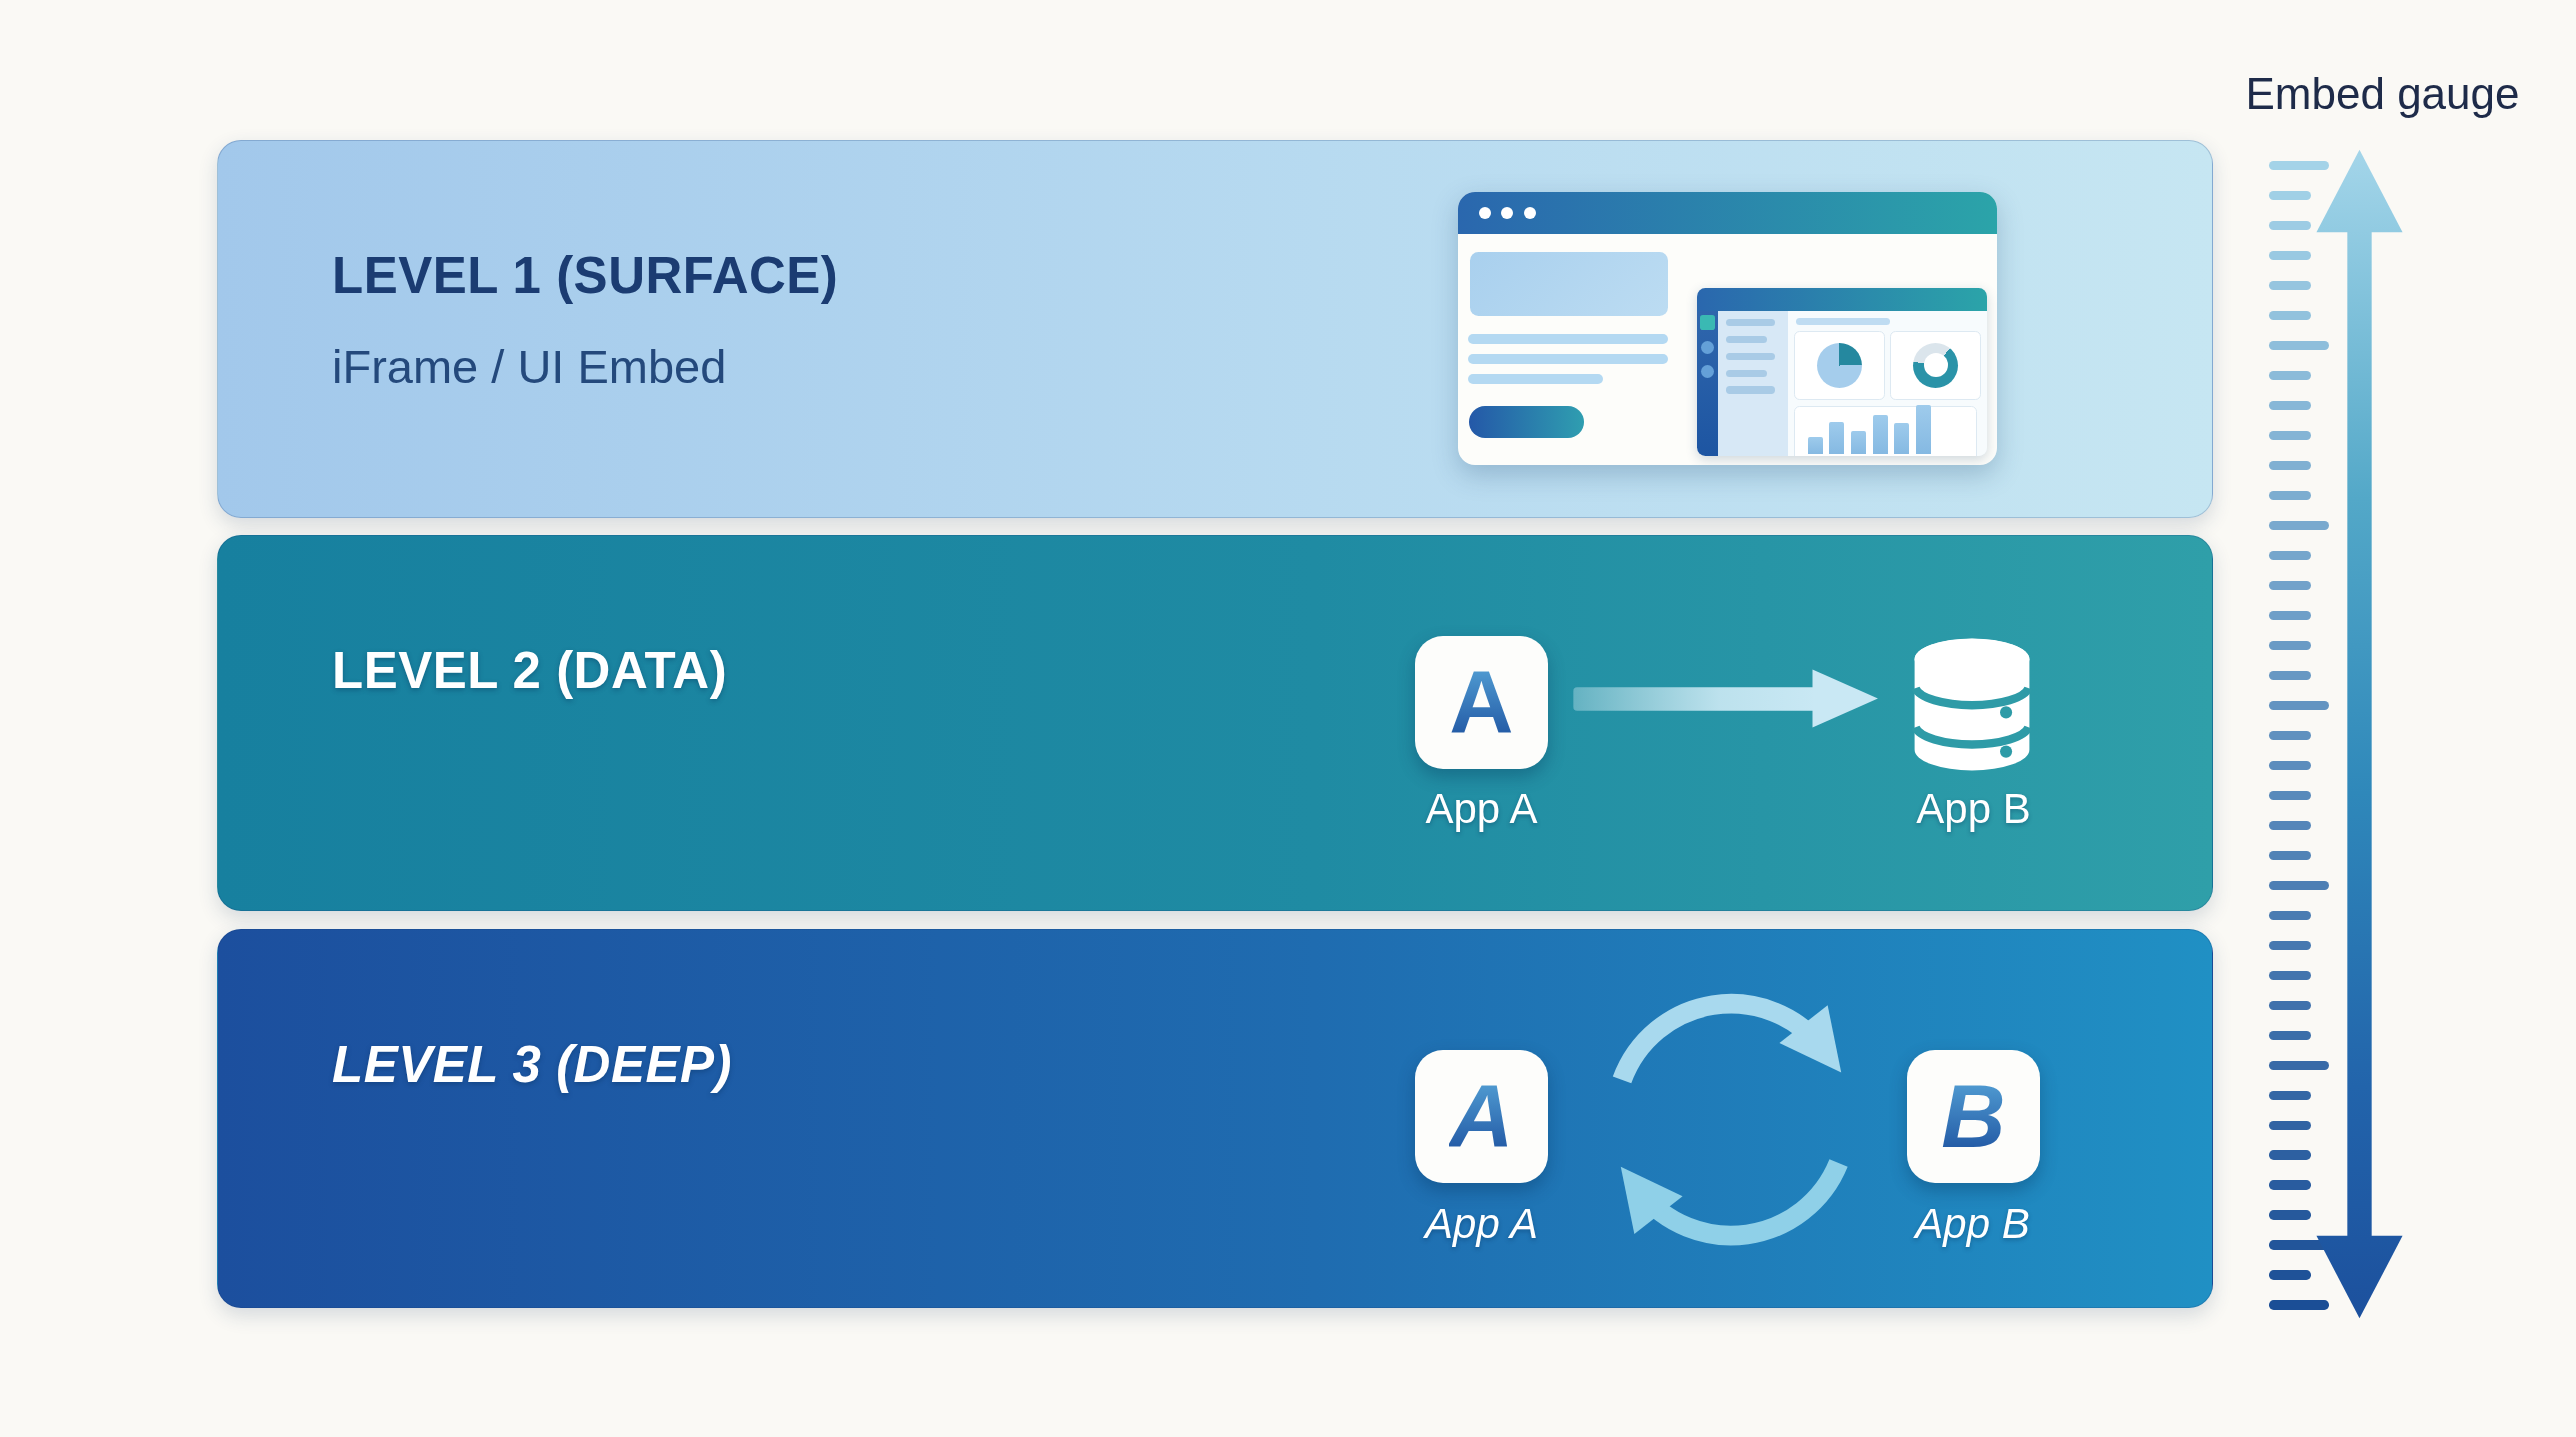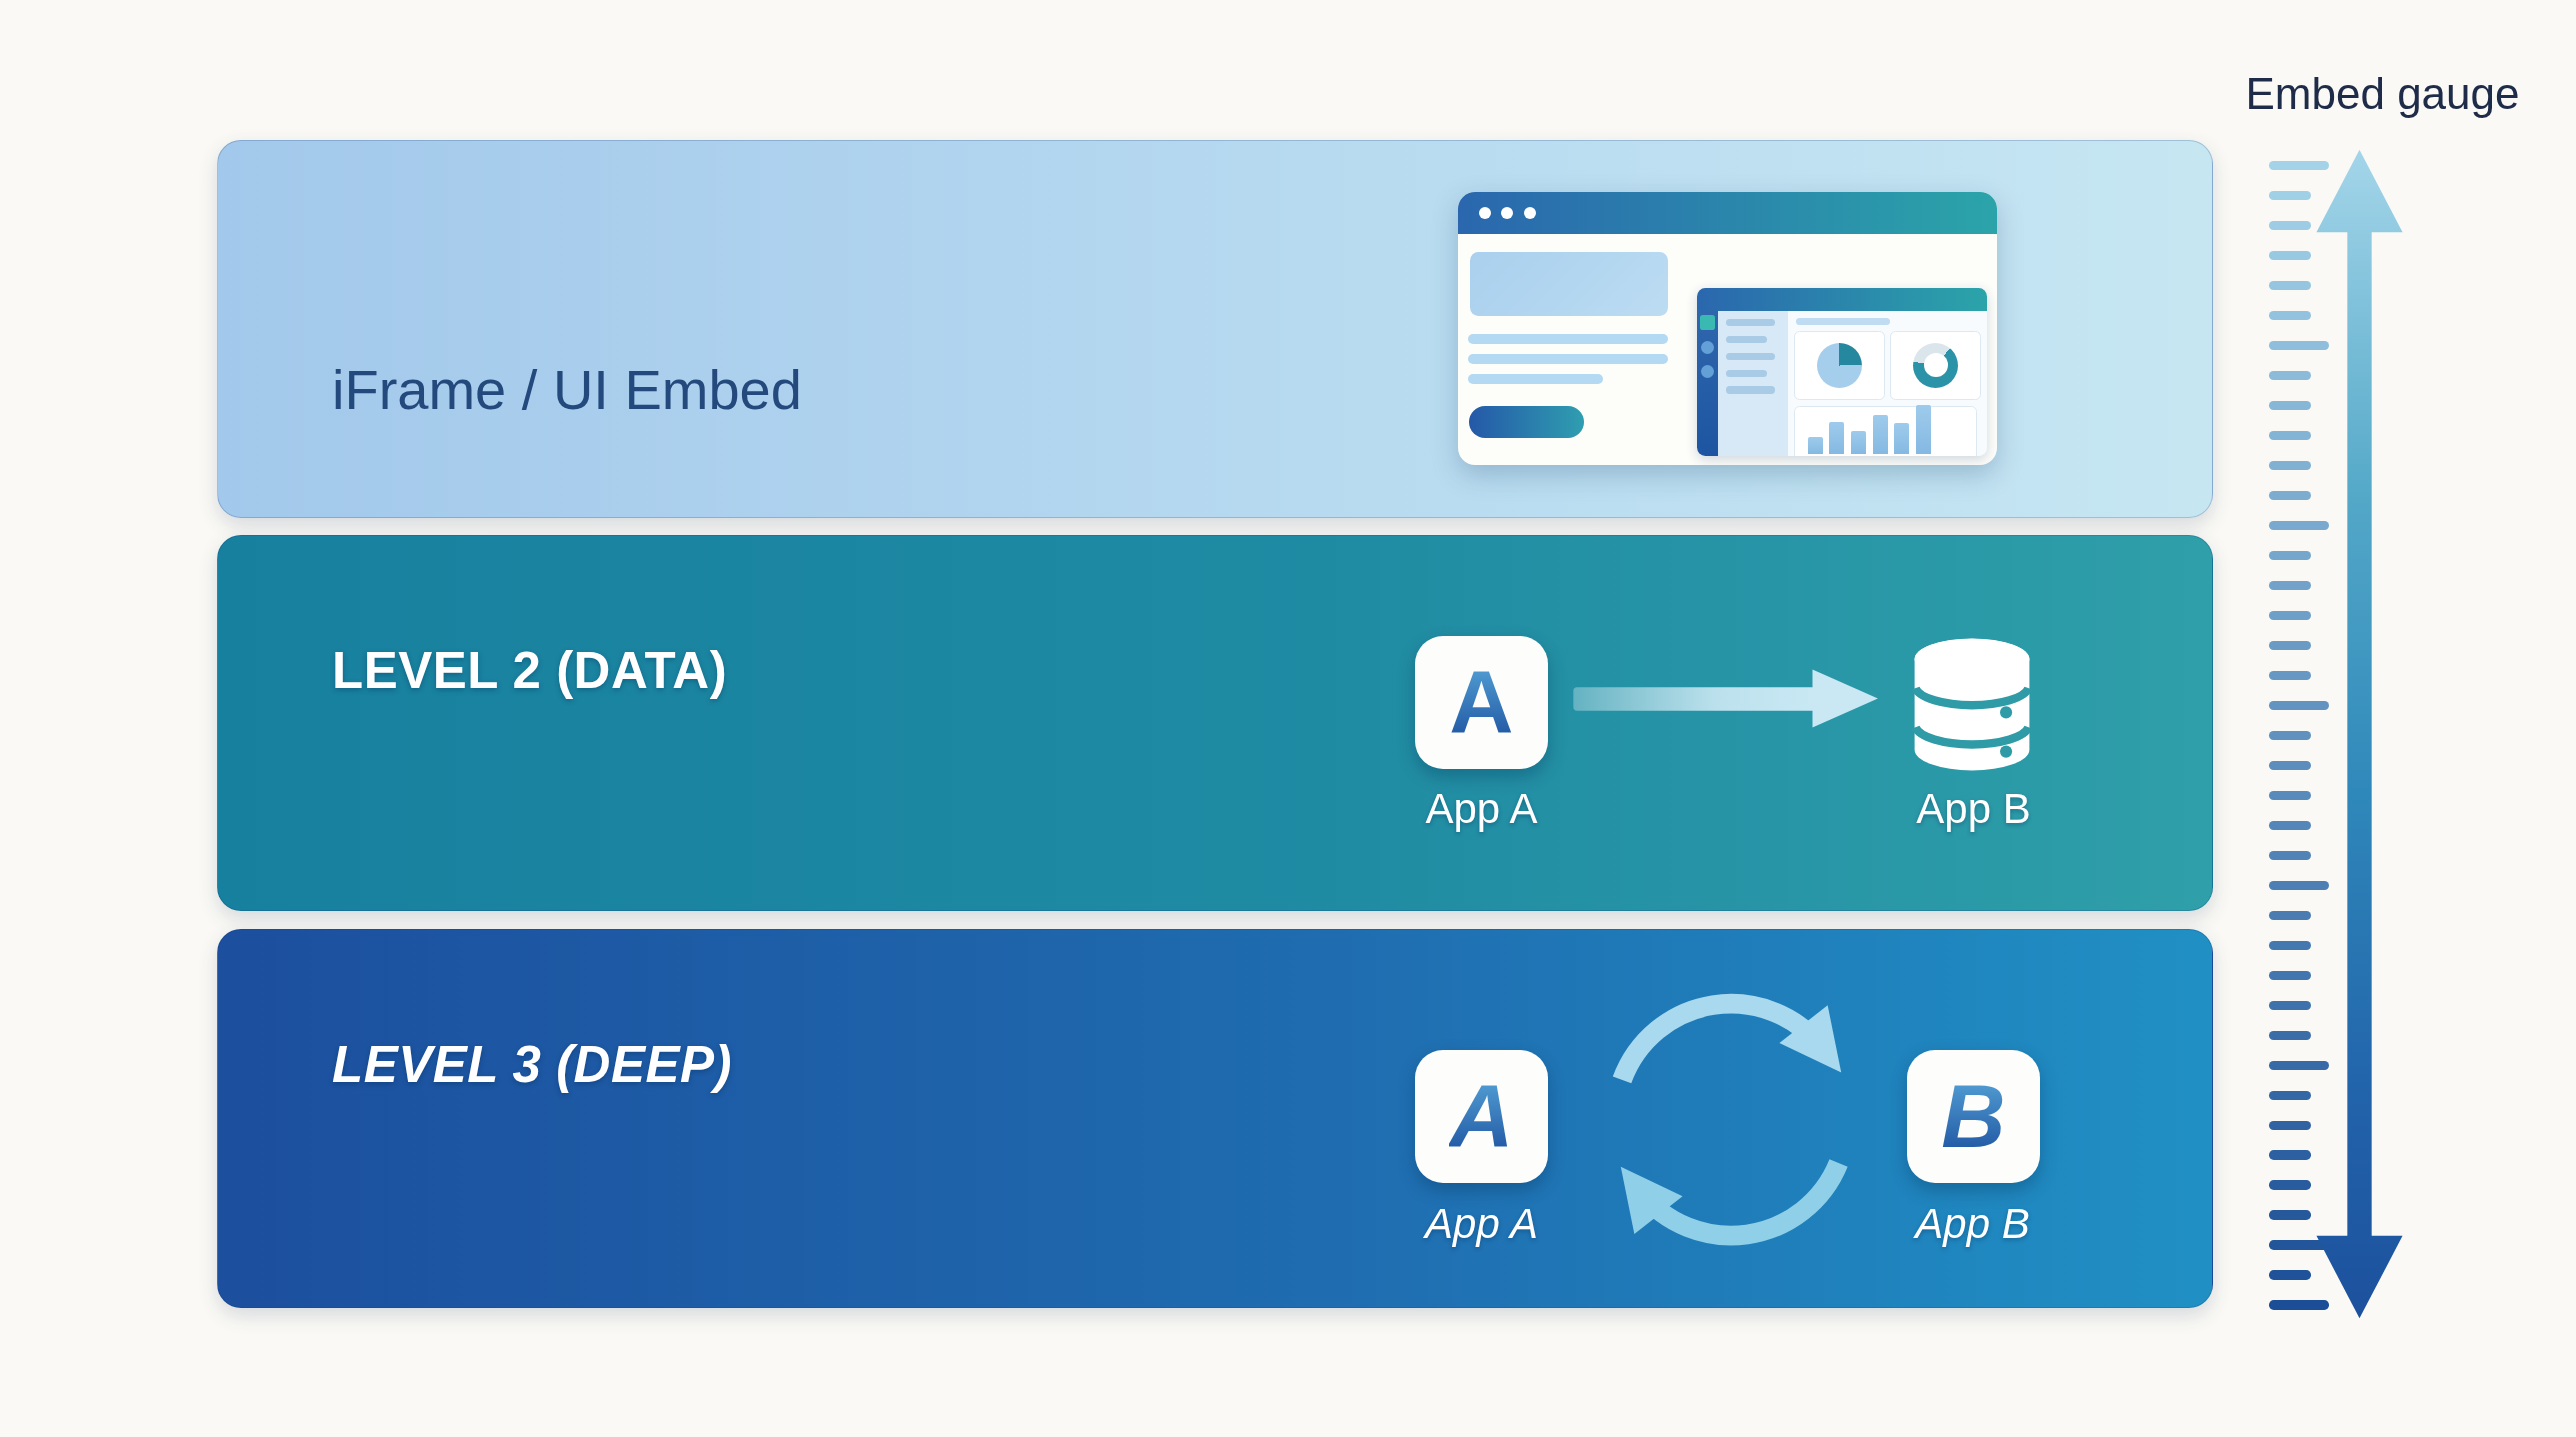--- a/index.html
+++ b/index.html
@@ -7,21 +7,21 @@
   .canvas{position:absolute;top:0;left:0;width:2576px;height:1438px;background:#faf9f5;}
 
   
   .band{position:absolute;left:217px;width:1994px;border-radius:24px;
         box-shadow:0 7.5px 19px rgba(30,60,100,0.16);border:0.9px solid rgba(25,60,120,0.22);}
   .band1{top:140px;height:376px;}
   .band2{top:535px;height:374px;}
   .band3{top:929px;height:377px;font-style:italic;}
   .band-title{position:absolute;left:114px;top:105px;margin:0;font-size:51px;font-weight:bold;
               letter-spacing:0.5px;white-space:nowrap;}
-  .band-sub{position:absolute;left:114px;top:216px;margin:0;font-size:56px;font-weight:400;white-space:nowrap;}
+  .band-sub{position:absolute;left:114px;top:198px;margin:0;font-size:47px;font-weight:400;white-space:nowrap;}
   .band2 .band-title,.band3 .band-title,.band2 .band-sub,.band3 .band-sub{
       text-shadow:0 1.9px 5.6px rgba(0,40,80,0.35);}
 
   
   .browser{position:absolute;left:1240px;top:51px;width:539px;height:273px;background:#fdfdfa;
            border-radius:17px;box-shadow:0 9.4px 26px rgba(30,70,110,0.25);overflow:hidden;}
   .browser-bar{position:absolute;left:0;top:0;width:100%;height:42px;
                background:linear-gradient(90deg,#2a67ae,#2ba4a9);}
   .bdot{position:absolute;top:15px;width:12px;height:12px;border-radius:50%;background:#fff;}
   .bdot.d1{left:20.6px}.bdot.d2{left:43px}.bdot.d3{left:66px}
@@ -90,20 +90,21 @@
   .ruler{position:absolute;left:2269px;top:161px;width:66px;}
   .tick{border-radius:4.7px;height:9.4px;margin-bottom:20.6px;}
   .gauge-arrow{position:absolute;left:2308px;top:146px;}
 </style>
 </head>
 <body>
 
 <div class="canvas">
 
   <section class="band band1" style="background: linear-gradient(90deg, rgb(162, 200, 235), rgb(183, 218, 240) 55%, rgb(198, 230, 242));">
+    <h2 class="band-title" style="color: rgb(27, 60, 114);">LEVEL 1 (SURFACE)</h2>
     <p class="band-sub" style="color: rgb(36, 73, 124);">iFrame / UI Embed</p>
 
     <div class="browser">
       <div class="browser-bar">
         <span class="bdot d1"></span>
         <span class="bdot d2"></span>
         <span class="bdot d3"></span>
       </div>
       <div class="hero"></div>
       <div class="tline tl1"></div>

